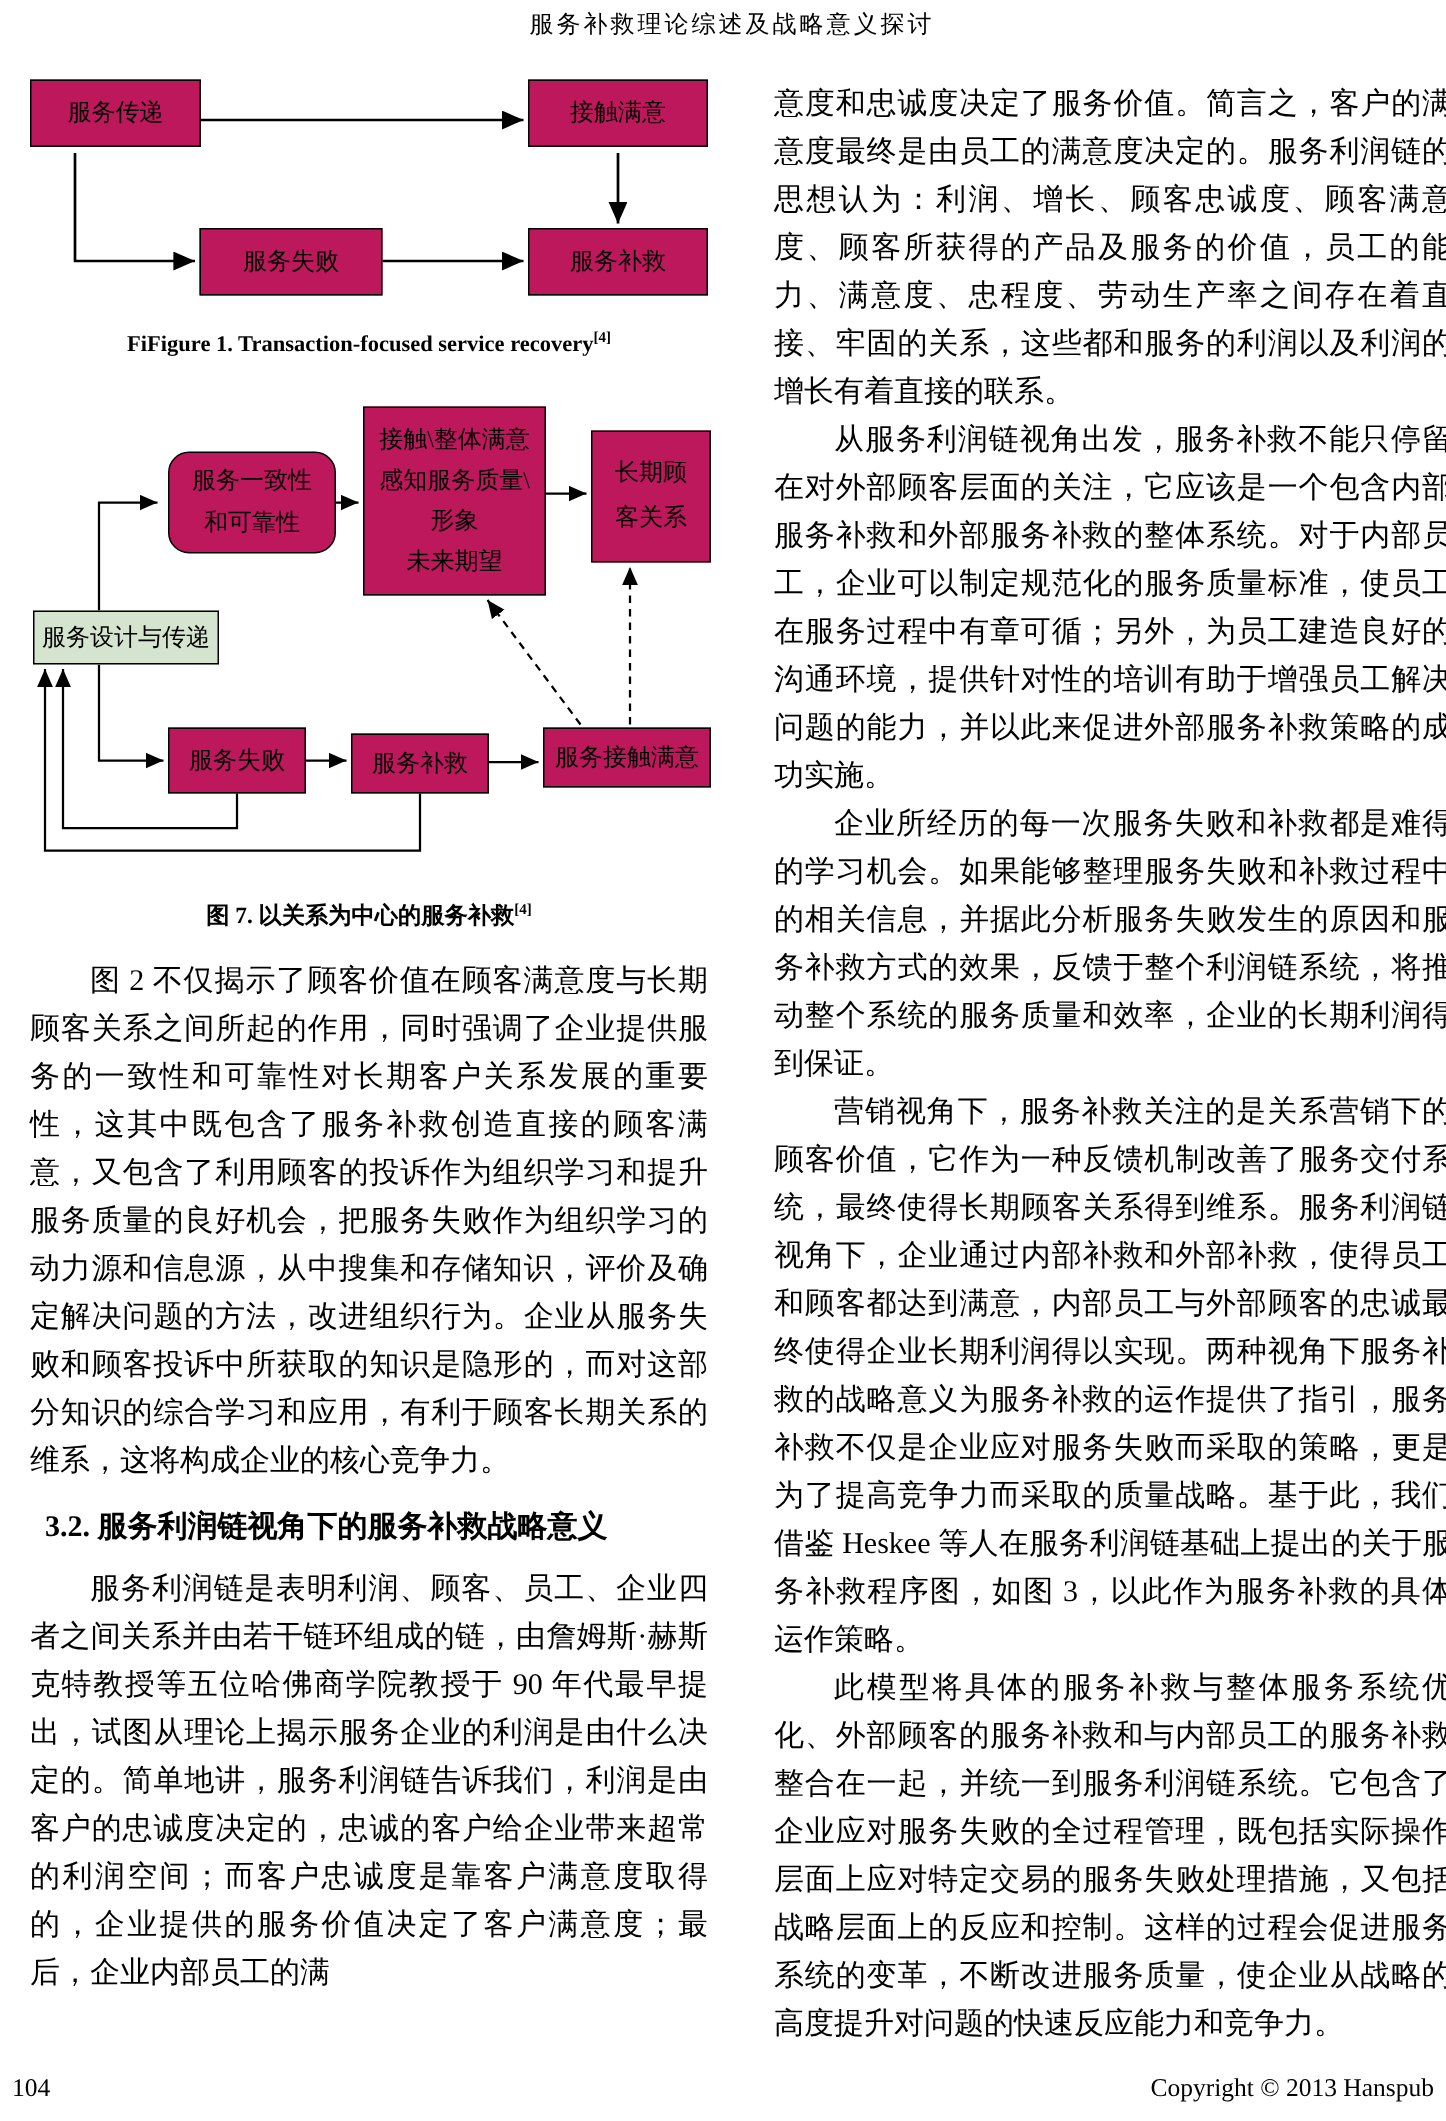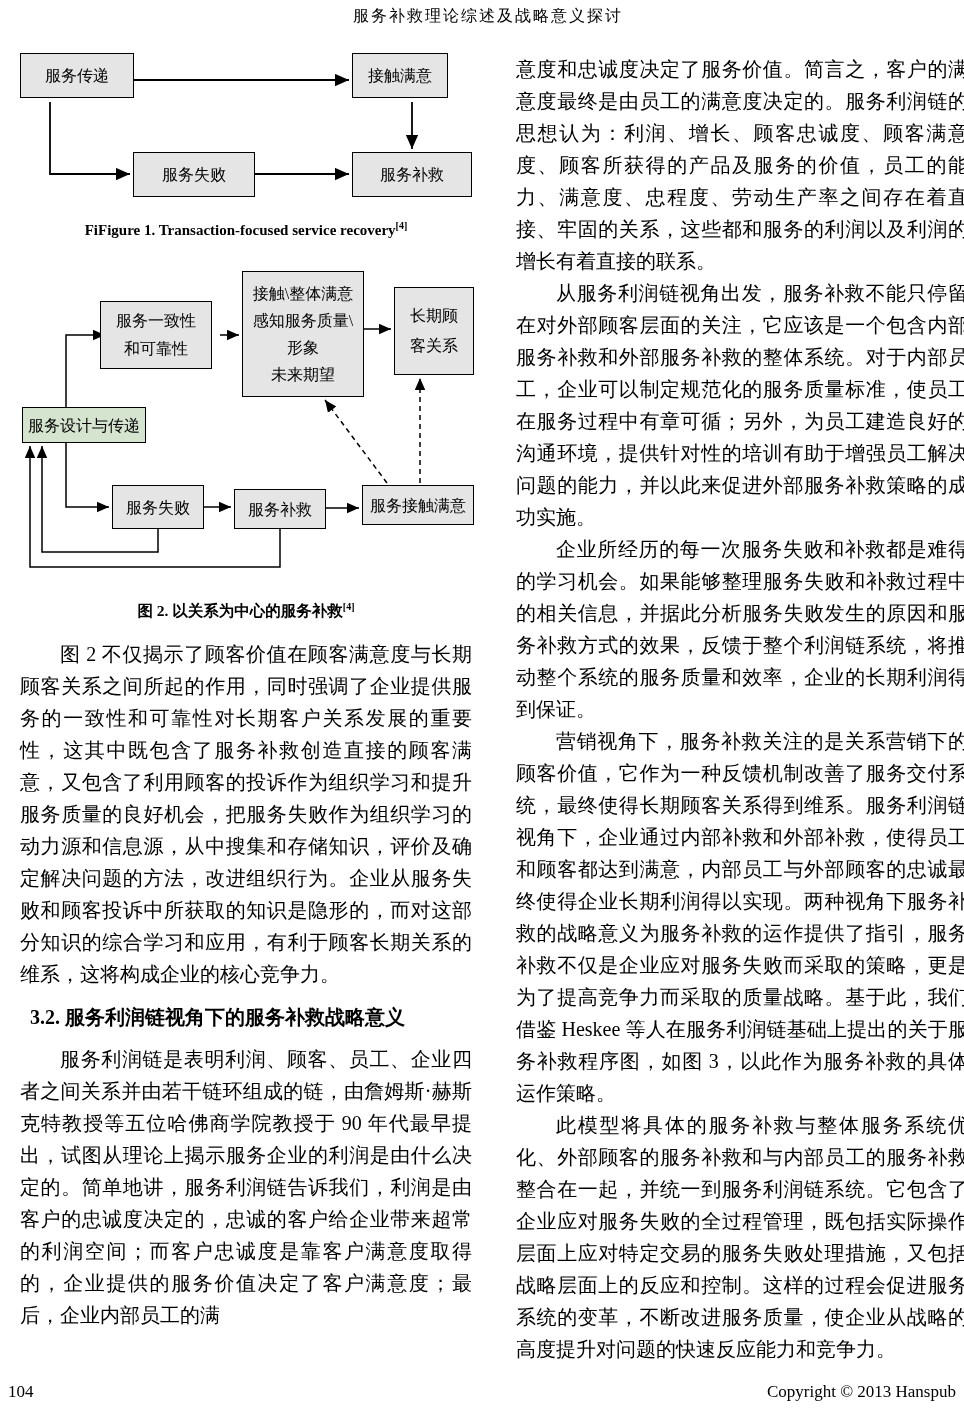--- a/index.html
+++ b/index.html
@@ -22,32 +22,32 @@
   .indent { text-indent:2em; }
   .sec-heading { font-size:20px; font-weight:bold; margin:14px 10px 12px; }
   .sec-heading.big-gap { margin:24px 0 16px; }
 
   
   .fig { position:relative; width:452px; }
   .fig svg { position:absolute; left:0; top:0; }
   .fig1 { height:150px; }
   .fig2 { height:318px; margin-top:24px; }
   .dbox {
-    position:absolute; border:1px solid #000; background:#e5e5e5;
+    position:absolute; border:1px solid #000; background:#be185d;
     display:flex; flex-direction:column; align-items:center; justify-content:center;
     font-size:16px; line-height:25px; text-align:center;
   }
   .box-design { background:var(--design-fill,#d5e4cf); }
 
   .f1-b1 { left:0;   top:4;   width:114px; height:45px; }
-  .f1-b2 { left:332px; top:4;   width:96px; height:45px; }
+  .f1-b2 { left:332px; top:4;   width:120px; height:45px; }
   .f1-b3 { left:113px; top:99px; width:122px; height:45px; }
   .f1-b4 { left:332px; top:99px; width:120px; height:45px; }
 
-  .f2-a { left:80px;  top:36px;  width:112px; height:68px;  line-height:28px; }
+  .f2-a { left:92px;  top:36px;  width:112px; height:68px;  line-height:28px;border-radius:14px; }
   .f2-b { left:222px; top:6px;   width:122px; height:126px; line-height:27px;text-align:right; }
   .f2-c { left:374px; top:22px;  width:80px;  height:88px;  line-height:30px; }
   .f2-d { left:2px;   top:142px; width:124px; height:36px; }
   .f2-e { left:92px;  top:220px; width:92px;  height:44px; }
   .f2-f { left:214px; top:224px; width:92px;  height:40px; }
   .f2-g { left:342px; top:220px; width:112px; height:40px; }
 
   .caption { text-align:center; font-weight:bold; margin-top:12px; }
   .cap-en { font-size:15px; line-height:21px; }
   .cap-zh { font-size:15.5px; line-height:23px; }
@@ -129,21 +129,21 @@
           <div>长期顾</div>
           <div>客关系</div>
         </div>
         <div class="dbox f2-d box-design">服务设计与传递</div>
         <div class="dbox f2-e">服务失败</div>
         <div class="dbox f2-f">服务补救</div>
         <div class="dbox f2-g">服务接触满意</div>
       </div>
 
       <div class="caption">
-        <div class="cap-zh"><span>图 2. 以关系为中心的服务补救</span><sup>[4]</sup></div>
+        <div class="cap-zh"><span>图 7. 以关系为中心的服务补救</span><sup>[4]</sup></div>
       </div>
 
       <p class="body-text indent" style="margin-top:16px">图 2 不仅揭示了顾客价值在顾客满意度与长期顾客关系之间所起的作用，同时强调了企业提供服务的一致性和可靠性对长期客户关系发展的重要性，这其中既包含了服务补救创造直接的顾客满意，又包含了利用顾客的投诉作为组织学习和提升服务质量的良好机会，把服务失败作为组织学习的动力源和信息源，从中搜集和存储知识，评价及确定解决问题的方法，改进组织行为。企业从服务失败和顾客投诉中所获取的知识是隐形的，而对这部分知识的综合学习和应用，有利于顾客长期关系的维系，这将构成企业的核心竞争力。</p>
 
       <h3 class="sec-heading">3.2. 服务利润链视角下的服务补救战略意义</h3>
 
       <p class="body-text indent">服务利润链是表明利润、顾客、员工、企业四者之间关系并由若干链环组成的链，由詹姆斯·赫斯克特教授等五位哈佛商学院教授于 90 年代最早提出，试图从理论上揭示服务企业的利润是由什么决定的。简单地讲，服务利润链告诉我们，利润是由客户的忠诚度决定的，忠诚的客户给企业带来超常的利润空间；而客户忠诚度是靠客户满意度取得的，企业提供的服务价值决定了客户满意度；最后，企业内部员工的满</p>
     </div>
 
     <div class="col">

